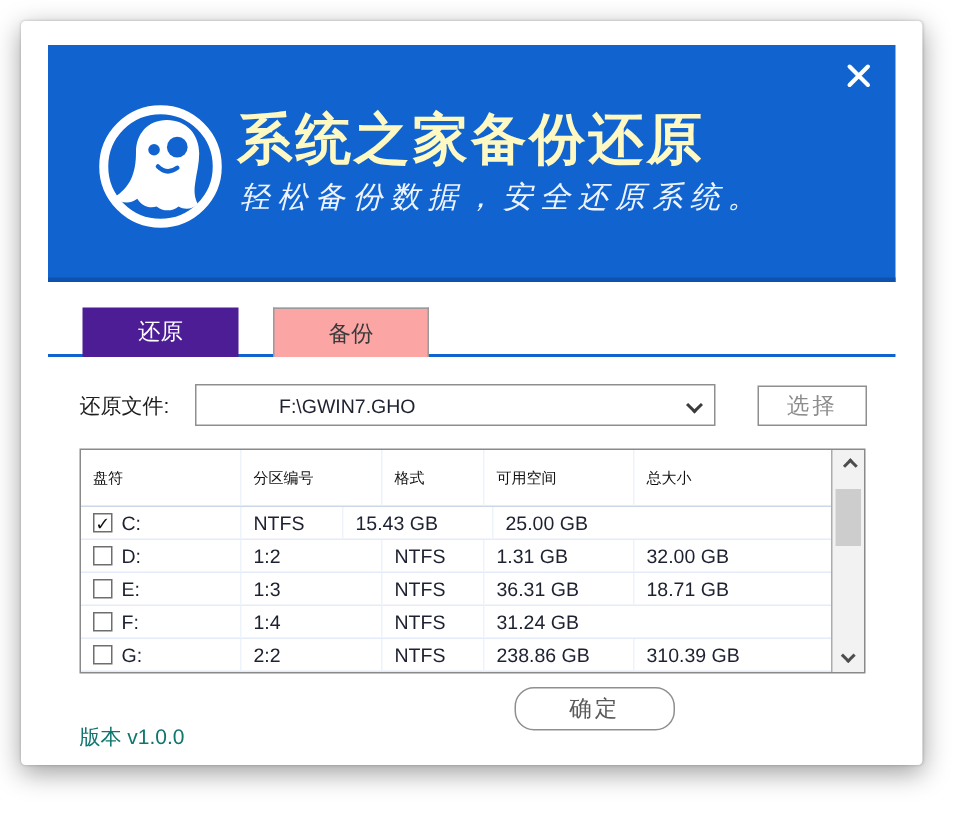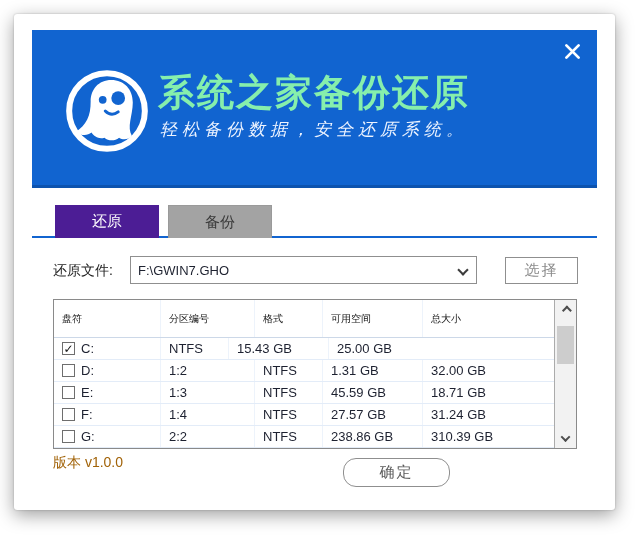--- a/index.html
+++ b/index.html
@@ -22,56 +22,56 @@
   }
   .close-btn {
     position:absolute; right:10px; top:8px; width:30px; height:30px;
     display:flex; align-items:center; justify-content:center; cursor:pointer;
   }
   .logo {
     position:absolute; left:32px; top:38px; width:86px; height:86px;
   }
   .banner-title {
     position:absolute; left:126px; top:38px;
-    color:#86efac; font-size:37px; font-weight:bold; letter-spacing:2px;
+    color:#fef9c3; font-size:37px; font-weight:bold; letter-spacing:2px;
     white-space:nowrap;
   }
   .banner-subtitle {
     position:absolute; left:128px; top:88px;
-    color:#eef4ff; font-size:17px; font-style:italic; letter-spacing:5px;
+    color:#eef4ff; font-size:20px; font-style:italic; letter-spacing:5px;
     white-space:nowrap;
   }
   
   .tab-underline {
     position:absolute; left:18px; top:222px; width:565px; height:2px;
     background:#1164d0;
   }
   .tab {
     position:absolute; top:191px; height:33px; width:104px;
     display:flex; align-items:center; justify-content:center;
     font-size:15px; cursor:pointer; z-index:2;
   }
   .tab-active {
     left:41px; background:#4c1d95; color:#ffffff;
   }
   .tab-inactive {
-    left:154px; background:#a3a3a3; color:#3a3a3a;
+    left:168px; background:#fca5a5; color:#3a3a3a;
     border:1px solid #9a9a9a; border-bottom:none;
   }
   
   .file-label {
     position:absolute; left:39px; top:242px; height:28px; line-height:28px;
     font-size:14px; color:#1d1d1d;
   }
   .combobox {
     position:absolute; left:116px; top:242px; width:347px; height:28px;
     background:#fff; border:1px solid #8f8f8f;
     display:flex; align-items:center; padding:0 26px 0 7px; cursor:pointer;
   }
-  .combobox-value { font-size:13px; color:#1e2230; white-space:nowrap; overflow:hidden; }
+  .combobox-value { font-size:13px; color:#1e2230; white-space:nowrap; overflow:hidden;margin-left:48px; }
   .combo-chev {
     position:absolute; right:9px; top:9px;
     width:8px; height:8px; border-left:2px solid #3c3c3c; border-bottom:2px solid #3c3c3c;
     transform:rotate(-45deg);
   }
   .btn {
     background:#ffffff; border:1px solid #8f8f8f; color:#5a5a5a;
     display:flex; align-items:center; justify-content:center;
     font-size:15px; cursor:pointer;
   }
@@ -120,21 +120,21 @@
     width:7px; height:7px; border-left:2px solid #4d4d4d; border-bottom:2px solid #4d4d4d;
   }
   .chev-up { transform:rotate(135deg) translate(-1px,-1px); }
   .chev-down { transform:rotate(-45deg) translate(1px,-1px); }
   .scroll-thumb {
     position:absolute; left:2px; top:26px; width:17px; height:38px;
     background:#cdcdcd; cursor:grab;
   }
   
   .version {
-    position:absolute; left:39px; top:440px; font-size:14px; color:#a16207;
+    position:absolute; left:39px; top:469px; font-size:14px; color:#0f766e;
   }
   .ok-btn     { position:absolute; left:329px; top:444px; width:107px; height:29px; letter-spacing:2px;border-radius:13px; }
   .cancel-btn { position:absolute; left:454px; top:444px; width:109px; height:29px; letter-spacing:2px; }
 </style>
 </head>
 <body>
 
 <div class="window">
 
   <div class="banner">
@@ -200,31 +200,30 @@
     <div class="cell c-free">1.31 GB</div>
     <div class="cell c-total">32.00 GB</div>
   </div>
           <div class="trow">
     <div class="cell c-drive">
       <span class="checkbox"></span>
       <span>E:</span>
     </div>
     <div class="cell c-part">1:3</div>
     <div class="cell c-fmt">NTFS</div>
-    <div class="cell c-free">45.59 GB</div>
+    <div class="cell c-free">36.31 GB</div>
     <div class="cell c-total">18.71 GB</div>
   </div>
           <div class="trow">
     <div class="cell c-drive">
       <span class="checkbox"></span>
       <span>F:</span>
     </div>
     <div class="cell c-part">1:4</div>
     <div class="cell c-fmt">NTFS</div>
-    <div class="cell c-free">27.57 GB</div>
     <div class="cell c-total">31.24 GB</div>
   </div>
           <div class="trow">
     <div class="cell c-drive">
       <span class="checkbox"></span>
       <span>G:</span>
     </div>
     <div class="cell c-part">2:2</div>
     <div class="cell c-fmt">NTFS</div>
     <div class="cell c-free">238.86 GB</div>

